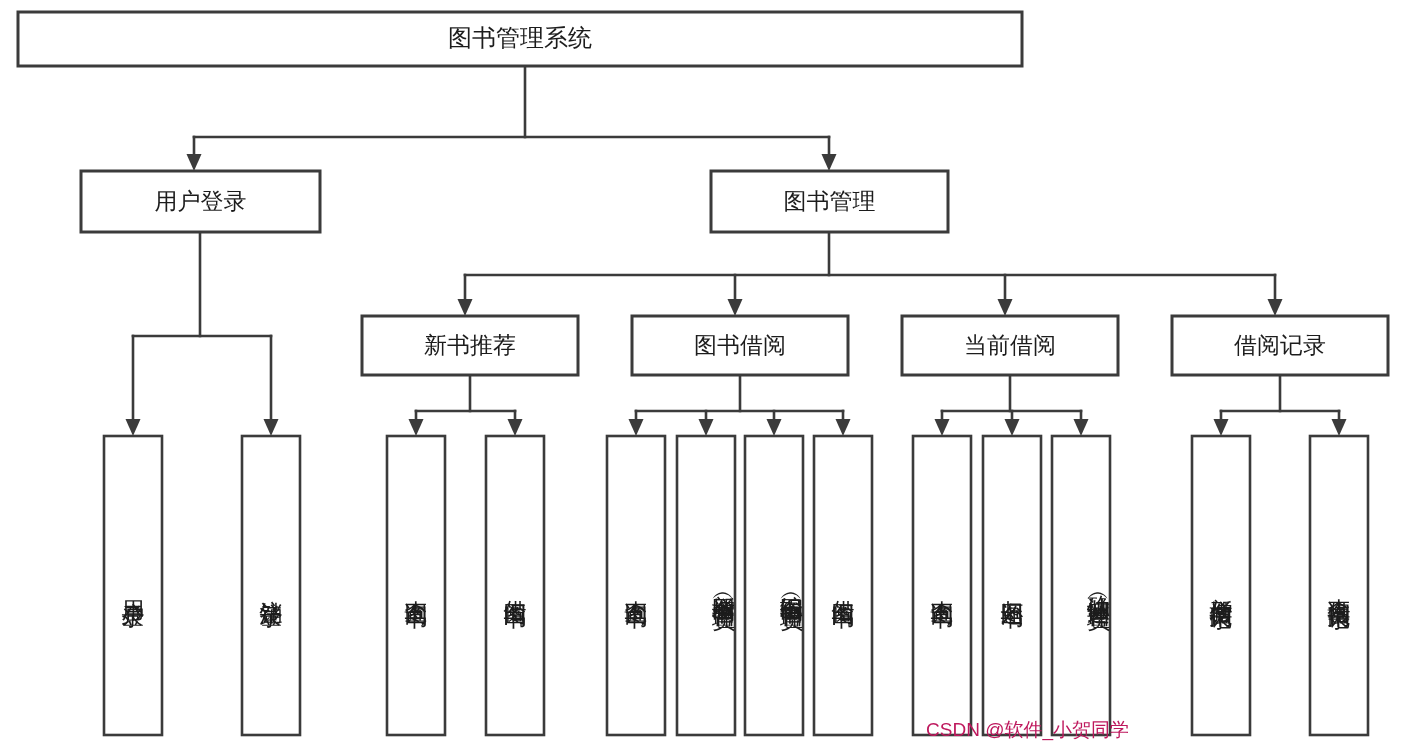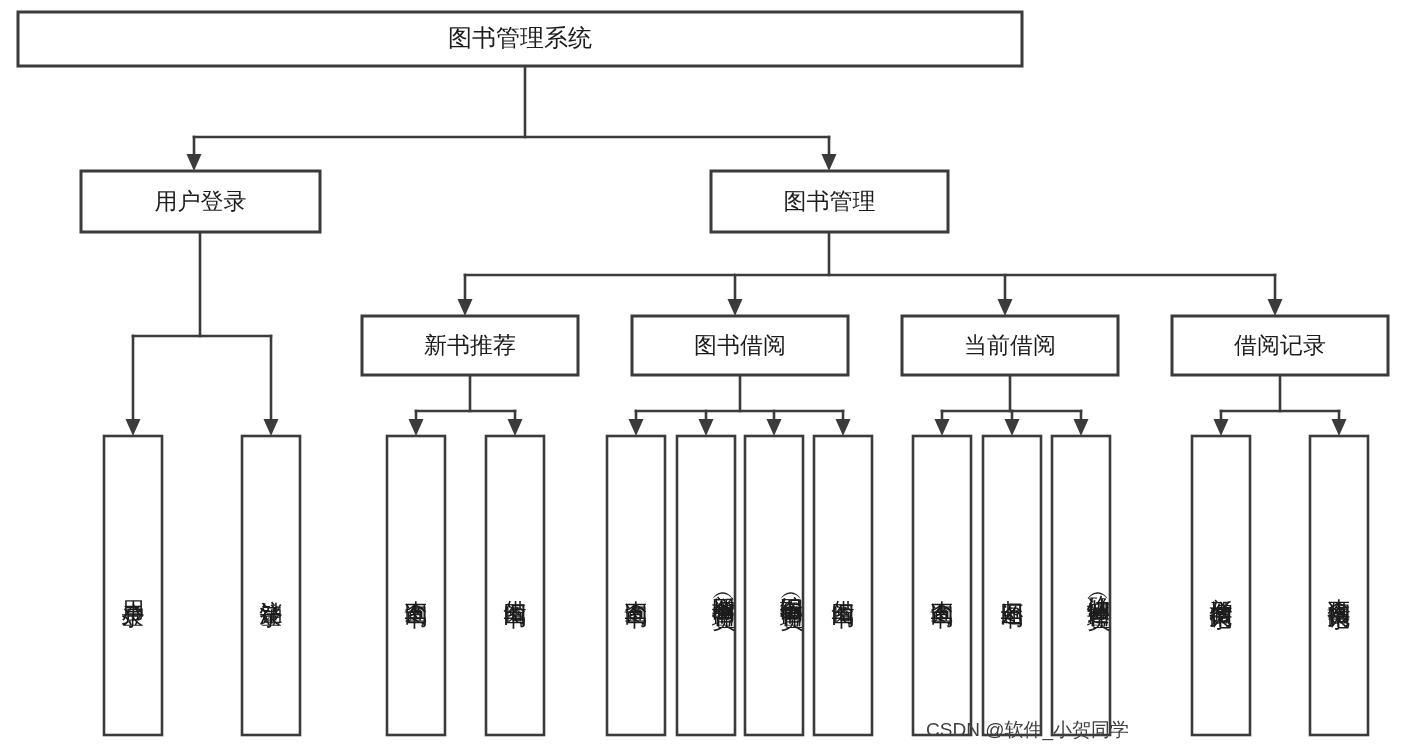--- a/index.html
+++ b/index.html
@@ -78,21 +78,21 @@
   }
   .leaf-label.centered {
     align-items: center;
   }
   .watermark {
     position: absolute;
     right: 8px;
     bottom: 4px;
     font-family: "Liberation Sans", "DejaVu Sans", sans-serif;
     font-size: 19px;
-    color: #404040;
+    color: #be185d;
     white-space: nowrap;
   }
 </style>
 </head>
 <body>
 
 <div id="diagram-root">
   <svg class="tree" viewBox="0 0 1405 747">
     <g id="connectors-layer">
         <path d="M 525 66 L 525 137" class="conn"></path>

